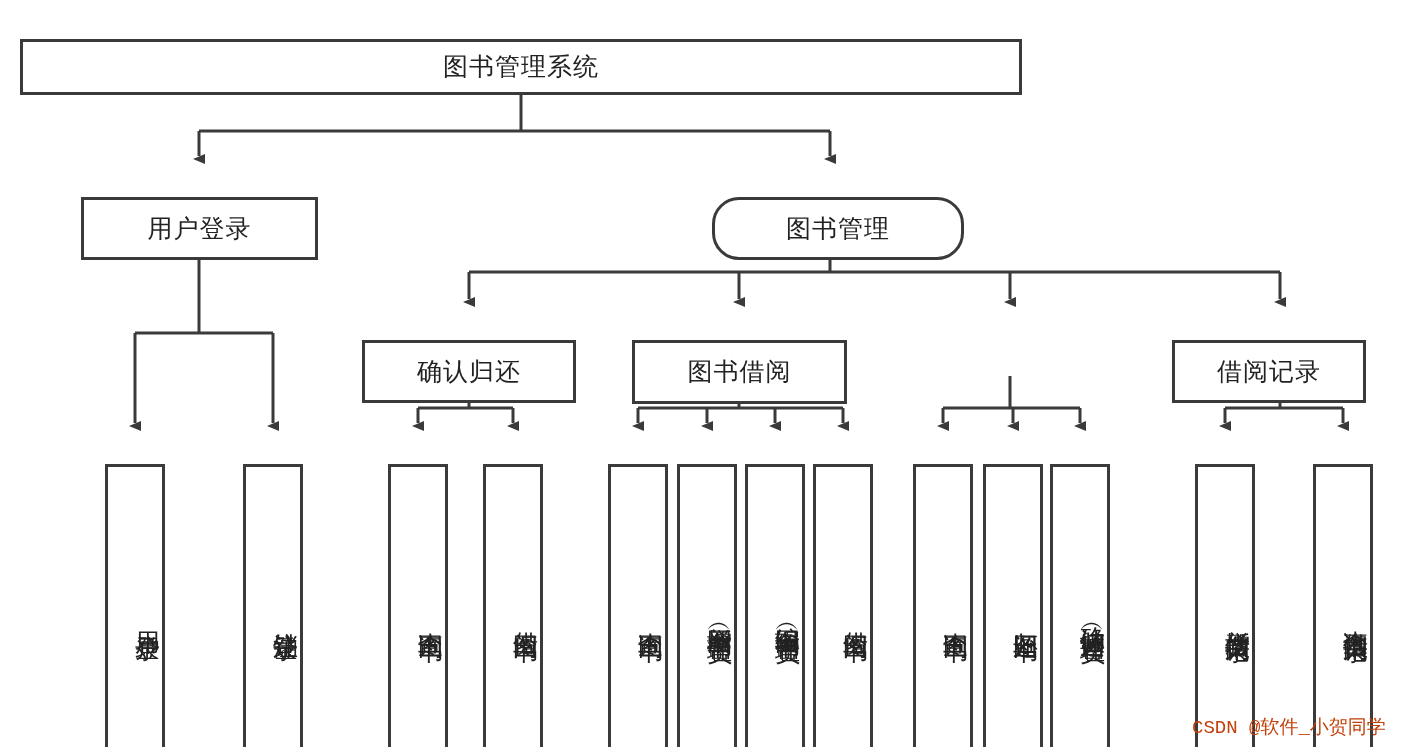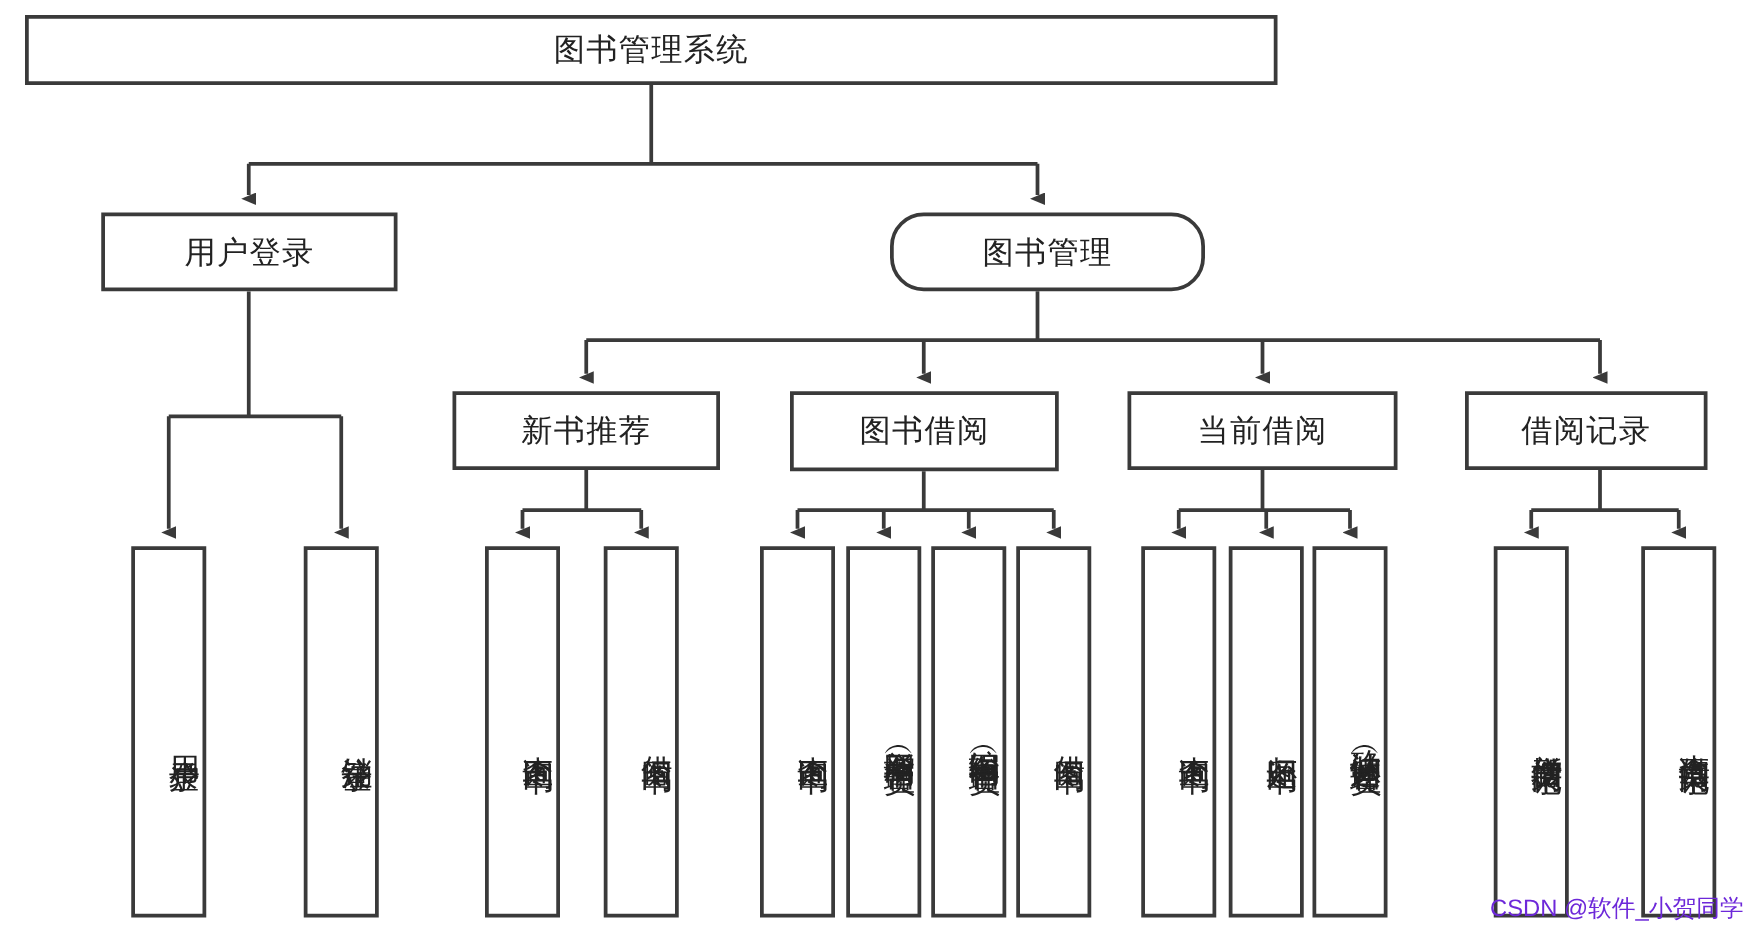--- a/index.html
+++ b/index.html
@@ -27,20 +27,21 @@
   }
   .node {
     position: absolute;
     box-sizing: border-box;
     border: 3px solid #3a3a3a;
     background: #ffffff;
     display: flex;
     align-items: center;
     justify-content: center;
     color: #222222;
+    margin-top: 27px;
   }
   .node-h {
     font-size: 25px;
     letter-spacing: 1px;
     line-height: 1.1;
     white-space: nowrap;
   }
   .node-v {
     writing-mode: vertical-rl;
     text-orientation: upright;
@@ -51,23 +52,23 @@
     justify-content: center;
     padding-top: 6px;
   }
   .node-v .vtext {
     writing-mode: vertical-rl;
     text-orientation: upright;
   }
   .watermark {
     position: absolute;
     font-size: 19px;
-    color: #6d28d9;
+    color: #c2410c;
     white-space: nowrap;
-    font-family: Liberation Sans, sans-serif;
+    font-family: Liberation Mono, monospace;
   }
 </style>
 </head>
 <body>
 
 <div id="canvas">
 
   <svg class="edges" viewBox="0 0 1405 747">
     <defs>
       <marker id="arrow" markerWidth="10" markerHeight="12" refX="2" refY="6" orient="auto" markerUnits="userSpaceOnUse">
@@ -124,27 +125,24 @@
   </div>
 
   <div class="node node-h" style="left:81px; top:170px; width:237px; height:63px;">
     <span>用户登录</span>
   </div>
   <div class="node node-h" style="left:712px; top:170px; width:252px; height:63px;border-radius:27px;">
     <span>图书管理</span>
   </div>
 
   <div class="node node-h" style="left:362px; top:313px; width:214px; height:63px;">
-    <span>新书推荐</span>
+    <span>确认归还</span>
   </div>
   <div class="node node-h" style="left:632px; top:313px; width:215px; height:64px;">
     <span>图书借阅</span>
-  </div>
-  <div class="node node-h" style="left:902px; top:313px; width:216px; height:63px;">
-    <span>当前借阅</span>
   </div>
   <div class="node node-h" style="left:1172px; top:313px; width:194px; height:63px;">
     <span>借阅记录</span>
   </div>
 
   <div class="node node-v" style="left:105px; top:437px; width:60px; height:297px;">
     <span class="vtext">用户登录</span>
   </div>
   <div class="node node-v" style="left:243px; top:437px; width:60px; height:297px;">
     <span class="vtext">注销登录</span>

